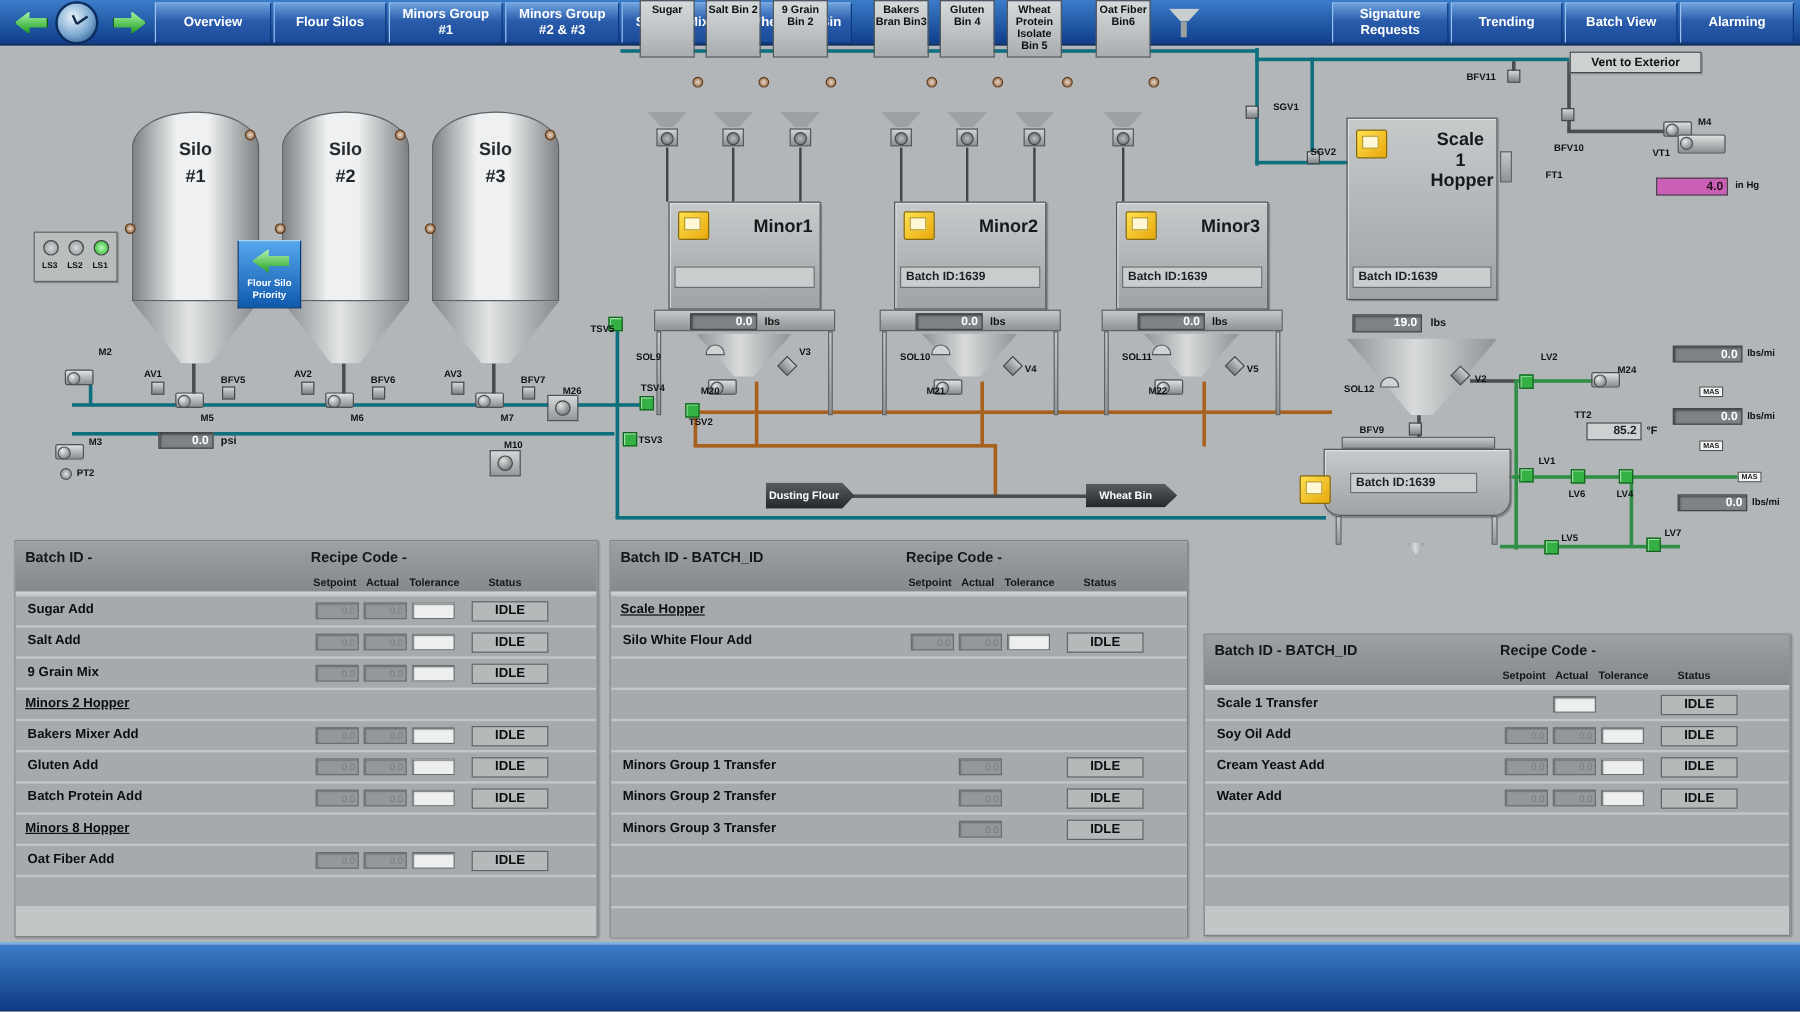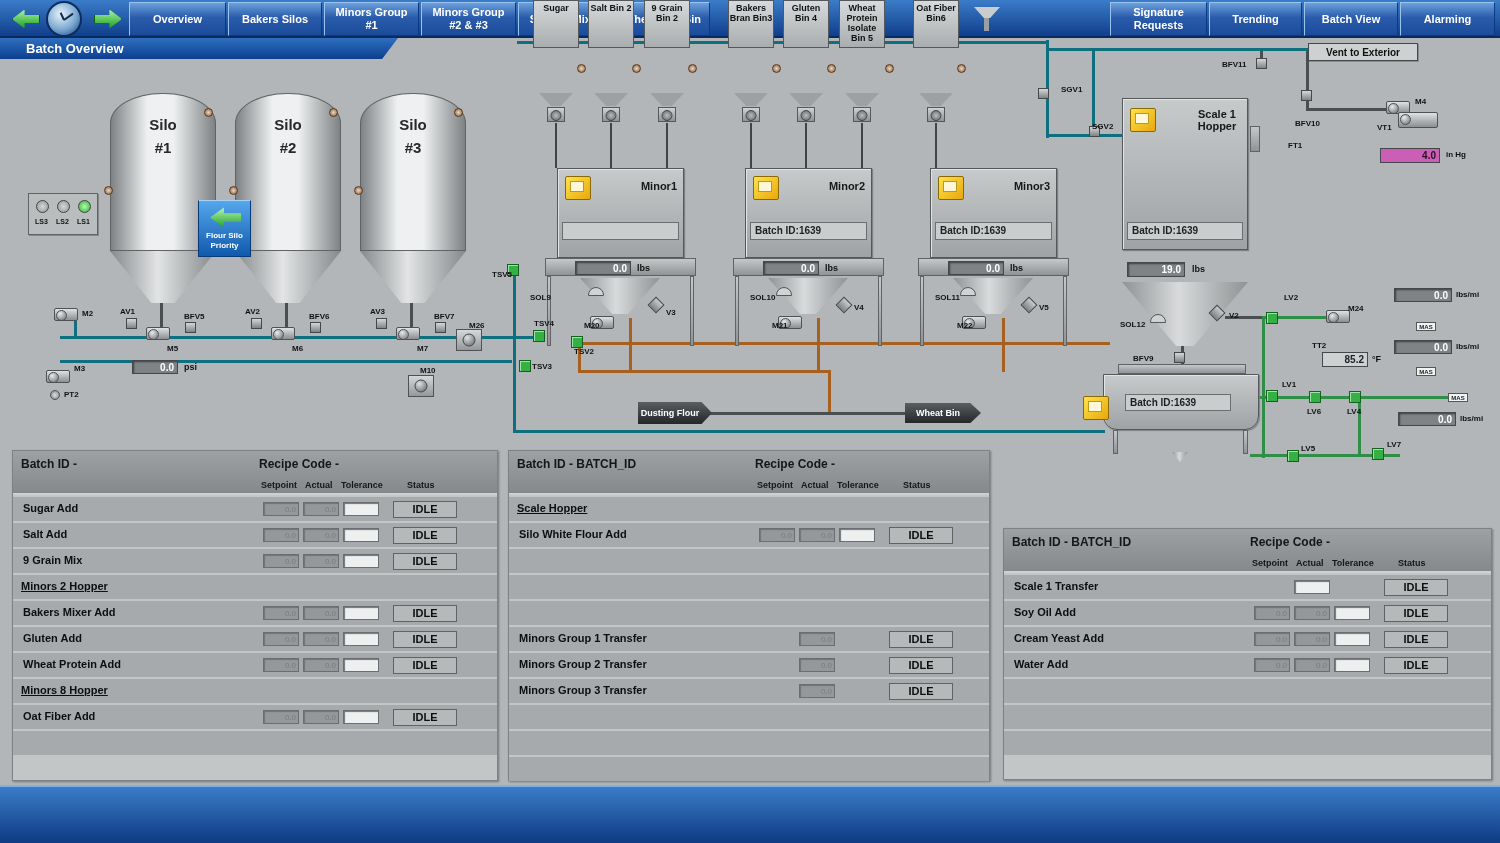--- a/index.html
+++ b/index.html
@@ -27,21 +27,21 @@
 .lsc.on{background:radial-gradient(#b8f7b8,#21b821)}
 .lst{position:absolute;top:24px;font-size:7px;font-weight:bold;color:#111}
 .priobtn{position:absolute;left:198px;top:200px;width:53px;height:57px;background:linear-gradient(#55a7ec,#1059ad);border:1px solid #083a78;border-top-color:#a8d2f6;cursor:pointer;text-align:center}
 .prioarrow{position:absolute;left:11px;top:6px;width:31px;height:21px;background:linear-gradient(#b9f7b9,#1f9e1f);clip-path:polygon(100% 30%,45% 30%,45% 2%,0 50%,45% 98%,45% 70%,100% 70%)}
 .priotext{position:absolute;left:0;top:30px;width:100%;color:#fff;font-size:8px;font-weight:bold;line-height:1.2}
 .bin{position:absolute;width:46px;height:48px;background:linear-gradient(#d6dadb,#a9adaf);border:1px solid #54585a;font-size:9px;font-weight:bold;color:#0e1012;text-align:center;padding-top:2px;line-height:1.12}
 .bincone{position:absolute;width:34px;height:13px;background:#9da1a3;clip-path:polygon(0 0,100% 0,64% 100%,36% 100%)}
 .feeder{position:absolute;width:18px;height:15px;background:linear-gradient(#cfd3d4,#8f9395);border:1px solid #54585a}
 .feeder::after{content:"";position:absolute;left:50%;top:2px;transform:translateX(-50%);width:9px;height:9px;border-radius:50%;background:radial-gradient(#b9bdbe,#5f6365);border:1px solid #444}
 .hopbox{position:absolute;background:linear-gradient(#c6cacb,#9fa3a5);border:1px solid #54585a;box-shadow:inset 1px 1px 0 #e2e4e5,1px 1px 1px #7e8284}
-.hoptitle{position:absolute;font-weight:bold;font-size:11px;color:#16181a;text-align:right}
+.hoptitle{position:absolute;font-weight:bold;font-size:15px;color:#16181a;text-align:right}
 .batchbar{position:absolute;background:#c9cdce;border:1px solid #6a6e70;font-size:10px;font-weight:bold;color:#1c2022;padding:2px 0 0 4px}
 .wdisp{position:absolute;background:#7f8385;border:1px solid #44484a;box-shadow:inset 1px 1px 2px #3c4042;color:#fff;font-weight:bold;font-size:10px;text-align:right;padding:1px 3px 0 0}
 .unit{position:absolute;font-size:9px;font-weight:bold;color:#111;white-space:nowrap}
 .cone{position:absolute;background:linear-gradient(90deg,#8f9395,#d8dadb 45%,#8f9395)}
 .plat{position:absolute;background:linear-gradient(#c4c8c9,#8f9395);border:1px solid #5f6365}
 .producticon{position:absolute;width:26px;height:24px;background:linear-gradient(135deg,#ffe14d,#e8a80c);border:1px solid #8a6a00;border-radius:2px}
 .producticon::after{content:"";position:absolute;left:4px;top:4px;width:12px;height:9px;background:#fff8d8;border:1px solid #b89a20}
 .flowarrow{position:absolute;background:linear-gradient(#5a5e60,#232729);color:#fff;font-size:9px;font-weight:bold;display:flex;align-items:center;justify-content:center;clip-path:polygon(0 0,86% 0,100% 50%,86% 100%,0 100%);padding-right:10px;text-align:center;line-height:1}
 .ventbox{position:absolute;left:1308px;top:43px;width:110px;height:18px;background:#cdd1d2;border:1px solid #44484a;box-shadow:1px 1px 0 #8a8e90;font-size:10px;font-weight:bold;color:#111;display:flex;align-items:center;justify-content:center}
 .tag{position:absolute;font-size:8px;font-weight:bold;color:#101214;white-space:nowrap}
@@ -80,33 +80,32 @@
 
   <div class="topnav">
     <div class="navbtn" style="left:8px">
         <span class="arrow left"></span>
       </div>
     <div class="clock"></div>
     <div class="navbtn" style="left:90px">
         <span class="arrow right"></span>
       </div>
     <div class="tab" style="left:129px;width:97px">Overview</div>
-    <div class="tab" style="left:228px;width:94px">Bakers Silos</div>
+    <div class="tab" style="left:228px;width:94px">Flour Silos</div>
     <div class="tab" style="left:324px;width:95px">Minors Group #1</div>
     <div class="tab" style="left:421px;width:95px">Minors Group #2 &amp; #3</div>
     <div class="tab" style="left:518px;width:95px">Scale &amp; Mixer</div>
     <div class="tab" style="left:615px;width:95px">Wheat Use Bin</div>
     <div class="funnelcup"></div>
     <div class="funnelstem"></div>
     <div class="tab" style="left:1110px;width:97px">Signature Requests</div>
     <div class="tab" style="left:1209px;width:93px">Trending</div>
     <div class="tab" style="left:1304px;width:94px">Batch View</div>
     <div class="tab" style="left:1400px;width:95px">Alarming</div>
   </div>
-  <div class="titletab">Batch Overview</div>
 
   <div class="pipe" style="left:517px;top:41px;width:532px;height:3px;background:#0e6f7e"></div>
   <div class="pipe" style="left:60px;top:336px;width:480px;height:3px;background:#0e6f7e"></div>
   <div class="pipe" style="left:60px;top:360px;width:452px;height:3px;background:#0e6f7e"></div>
   <div class="pipe" style="left:513px;top:272px;width:3px;height:160px;background:#0e6f7e"></div>
   <div class="pipe" style="left:513px;top:430px;width:592px;height:3px;background:#0e6f7e"></div>
   <div class="pipe" style="left:1046px;top:40px;width:3px;height:98px;background:#0e6f7e"></div>
   <div class="pipe" style="left:1046px;top:48px;width:262px;height:3px;background:#0e6f7e"></div>
   <div class="pipe" style="left:1046px;top:134px;width:78px;height:3px;background:#0e6f7e"></div>
   <div class="pipe" style="left:1092px;top:48px;width:3px;height:78px;background:#0e6f7e"></div>
@@ -303,41 +302,41 @@
   <div class="vg" style="left:533px;top:330px"></div>
   <div class="vg" style="left:571px;top:336px"></div>
   <div class="vg" style="left:519px;top:360px"></div>
   <div class="vg" style="left:1266px;top:312px"></div>
   <div class="vg" style="left:1266px;top:390px"></div>
   <div class="vg" style="left:1309px;top:391px"></div>
   <div class="vg" style="left:1349px;top:391px"></div>
   <div class="vg" style="left:1287px;top:450px"></div>
   <div class="vg" style="left:1372px;top:448px"></div>
 
-  <span class="tag" style="left:82px;top:309px">M2</span>
+  <span class="tag" style="left:82px;top:289px">M2</span>
   <span class="tag" style="left:74px;top:364px">M3</span>
   <span class="tag" style="left:64px;top:390px">PT2</span>
   <span class="tag" style="left:120px;top:307px">AV1</span>
   <span class="tag" style="left:184px;top:312px">BFV5</span>
   <span class="tag" style="left:167px;top:344px">M5</span>
   <span class="tag" style="left:245px;top:307px">AV2</span>
   <span class="tag" style="left:309px;top:312px">BFV6</span>
   <span class="tag" style="left:292px;top:344px">M6</span>
   <span class="tag" style="left:370px;top:307px">AV3</span>
   <span class="tag" style="left:434px;top:312px">BFV7</span>
   <span class="tag" style="left:417px;top:344px">M7</span>
   <span class="tag" style="left:469px;top:321px">M26</span>
   <span class="tag" style="left:420px;top:366px">M10</span>
   <span class="tag" style="left:492px;top:270px">TSV5</span>
   <span class="tag" style="left:534px;top:319px">TSV4</span>
   <span class="tag" style="left:574px;top:347px">TSV2</span>
   <span class="tag" style="left:532px;top:362px">TSV3</span>
   <span class="tag" style="left:530px;top:293px">SOL9</span>
   <span class="tag" style="left:584px;top:321px">M20</span>
-  <span class="tag" style="left:666px;top:308px">V3</span>
+  <span class="tag" style="left:666px;top:289px">V3</span>
   <span class="tag" style="left:750px;top:293px">SOL10</span>
   <span class="tag" style="left:772px;top:321px">M21</span>
   <span class="tag" style="left:854px;top:303px">V4</span>
   <span class="tag" style="left:935px;top:293px">SOL11</span>
   <span class="tag" style="left:957px;top:321px">M22</span>
   <span class="tag" style="left:1039px;top:303px">V5</span>
   <span class="tag" style="left:1120px;top:320px">SOL12</span>
   <span class="tag" style="left:1229px;top:311px">V2</span>
   <span class="tag" style="left:1061px;top:85px">SGV1</span>
   <span class="tag" style="left:1092px;top:122px">SGV2</span>
@@ -398,21 +397,21 @@
         <span class="sb">IDLE</span>
       </div>
       <div class="prow">
         <span class="rl">Gluten Add</span>
         <span class="vb" style="left:250px">0.0</span>
         <span class="vb" style="left:290px">0.0</span>
         <span class="vb t" style="left:330px"></span>
         <span class="sb">IDLE</span>
       </div>
       <div class="prow">
-        <span class="rl">Wheat Protein Add</span>
+        <span class="rl">Batch Protein Add</span>
         <span class="vb" style="left:250px">0.0</span>
         <span class="vb" style="left:290px">0.0</span>
         <span class="vb t" style="left:330px"></span>
         <span class="sb">IDLE</span>
       </div>
       <div class="prow">
           <span class="st">Minors 8 Hopper</span>
         </div>
       <div class="prow">
         <span class="rl">Oat Fiber Add</span>

